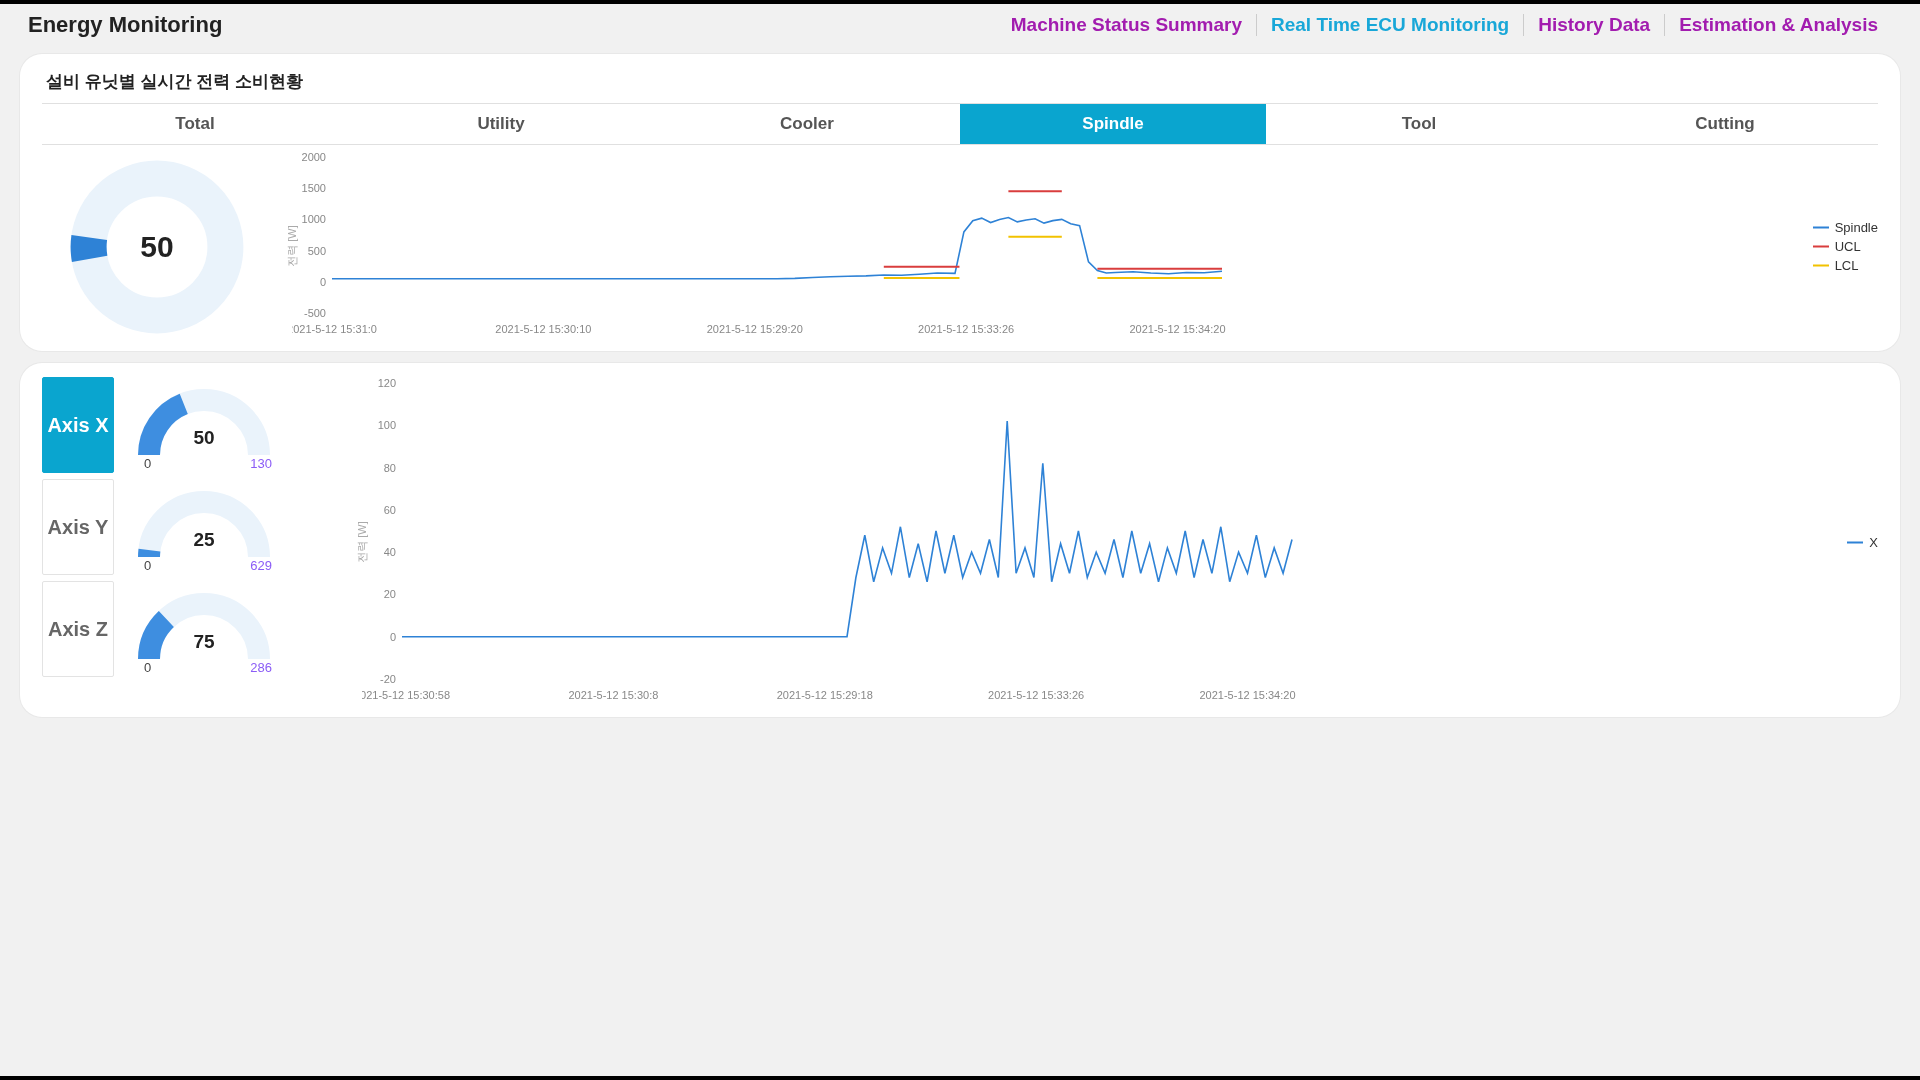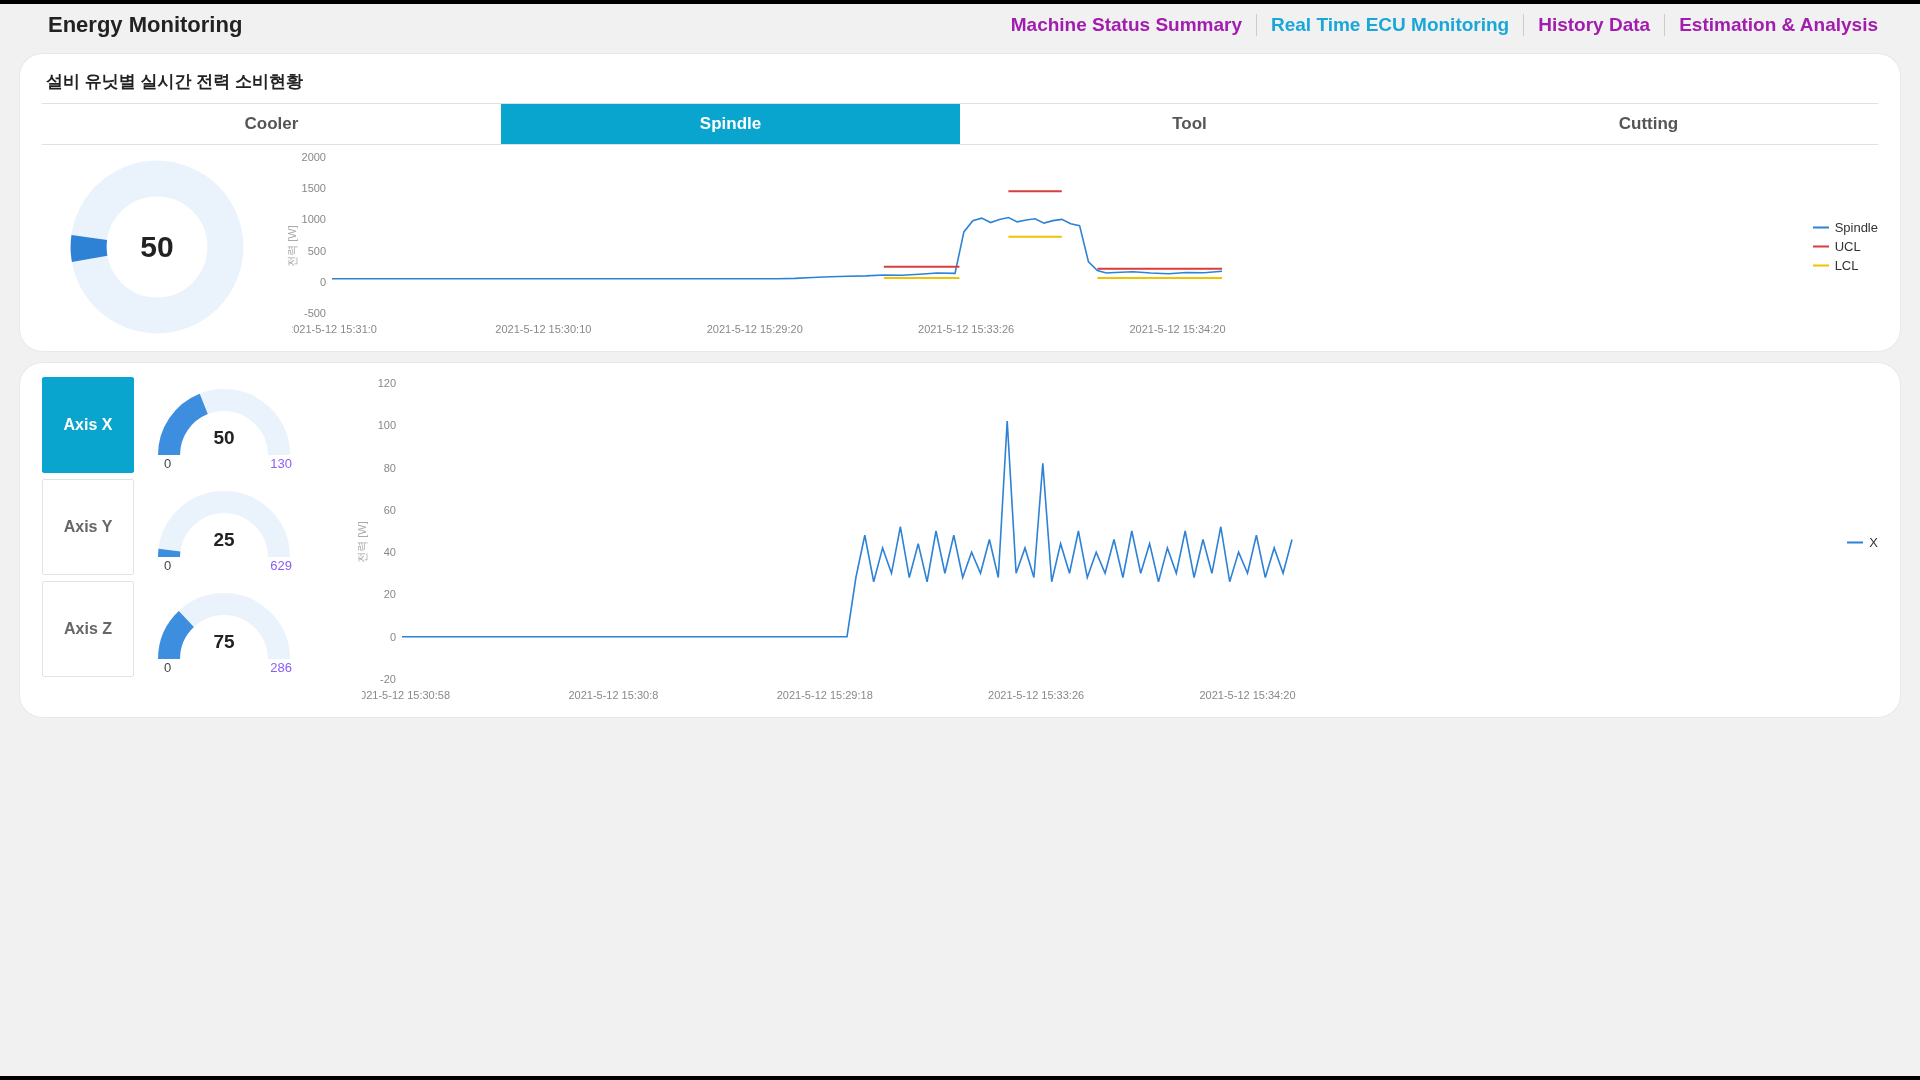--- a/index.html
+++ b/index.html
@@ -1,38 +1,38 @@
 <!DOCTYPE html>
 <html><head>
 <meta charset="utf-8">
 <style>
   * { box-sizing: border-box; margin: 0; padding: 0; }
   html, body { width: 1456px; height: 816px; background: #000; font-family: "Segoe UI", "Malgun Gothic", Arial, sans-serif; overflow: hidden; }
   .viewport { position: absolute; top: 4px; left: 0; right: 0; bottom: 4px; background: #f1f1f1; }
-  .header { display: flex; align-items: center; justify-content: space-between; padding: 8px 28px 6px 28px; background: #f1f1f1; margin-left: 20px; }
+  .header { display: flex; align-items: center; justify-content: space-between; padding: 8px 28px 6px 28px; background: #f1f1f1; }
   .app-title { font-size: 22px; font-weight: 700; color: #222; }
   .nav { display: flex; align-items: center; gap: 0; }
   .nav-item { font-size: 19px; font-weight: 700; color: #a21caf; padding: 0 14px; cursor: pointer; white-space: nowrap; }
   .nav-item.active { color: #18a7d8; }
   .nav-sep { width: 1px; height: 22px; background: #ccc; }
   .card { background: #fff; border-radius: 22px; margin: 10px 20px 12px 20px; padding: 14px 22px 10px 22px; box-shadow: 0 0 0 1px #e8e8e8; }
   .card-title { font-size: 17px; font-weight: 700; color: #222; padding: 2px 4px 10px 4px; }
   .tabs { display: flex; border-top: 1px solid #e0e0e0; border-bottom: 1px solid #e0e0e0; }
   .tab { flex: 1; text-align: center; padding: 10px 0; font-size: 17px; font-weight: 700; color: #555; cursor: pointer; }
   .tab.active { background: #0aa5cf; color: #fff; }
   .unit-body { display: flex; align-items: flex-start; padding-top: 6px; }
   .donut-wrap { width: 230px; display: flex; align-items: center; justify-content: center; padding-top: 6px; }
   .donut { position: relative; width: 180px; height: 180px; }
   .donut svg { width: 180px; height: 180px; }
   .donut-val { position: absolute; top: 50%; left: 50%; transform: translate(-50%, -50%); font-size: 30px; font-weight: 700; color: #222; }
   .chart-area { flex: 1; position: relative; }
   .axis-body { display: flex; align-items: flex-start; }
   .axis-left { width: 300px; display: flex; flex-direction: column; gap: 6px; }
   .axis-row { display: flex; align-items: center; gap: 10px; }
-  .axis-btn { width: 92px; height: 96px; display: flex; align-items: center; justify-content: center; font-size: 16px; font-weight: 700; color: #666; border: 1px solid #e3e3e3; border-radius: 2px; cursor: pointer; }
+  .axis-btn { width: 72px; height: 96px; display: flex; align-items: center; justify-content: center; font-size: 20px; font-weight: 700; color: #666; border: 1px solid #e3e3e3; border-radius: 2px; cursor: pointer; }
   .axis-btn.active { background: #0aa5cf; color: #fff; border-color: #0aa5cf; }
   .gauge-wrap { position: relative; width: 160px; height: 96px; }
   .gauge-wrap svg { width: 160px; height: 80px; }
   .gauge-val { position: absolute; top: 50px; left: 50%; transform: translateX(-50%); font-size: 19px; font-weight: 700; color: #222; }
   .gauge-min { position: absolute; bottom: 2px; left: 20px; font-size: 13px; color: #444; }
   .gauge-max { position: absolute; bottom: 2px; right: 12px; font-size: 13px; color: #8b5cf6; }
   .axis-label-rot { position: absolute; left: 0; top: 50%; transform: translateY(-50%) rotate(-90deg); font-size: 11px; color: #aaa; white-space: nowrap; }
   .legend { position: absolute; right: 0; top: 50%; transform: translateY(-50%); font-size: 13px; }
   .legend-item { display: flex; align-items: center; gap: 6px; margin: 4px 0; color: #333; }
   .legend-sw { width: 16px; height: 2px; }
@@ -51,20 +51,22 @@
         <div class="nav-sep"></div>
         <div class="nav-item">History Data</div>
         <div class="nav-sep"></div>
         <div class="nav-item">Estimation &amp; Analysis</div>
       </div>
   </div>
 
   <div class="card">
     <div class="card-title">설비 유닛별 실시간 전력 소비현황</div>
     <div class="tabs" id="unit-tabs">
+        <div class="tab">Total</div>
+        <div class="tab">Utility</div>
         <div class="tab">Cooler</div>
         <div class="tab active">Spindle</div>
         <div class="tab">Tool</div>
         <div class="tab">Cutting</div>
       </div>
     <div class="unit-body">
       <div class="donut-wrap">
         <div class="donut">
           <svg viewBox="0 0 100 100" id="donut-svg">
               <circle cx="50" cy="50" r="38" fill="none" stroke="#eaf3fb" stroke-width="20"></circle>

